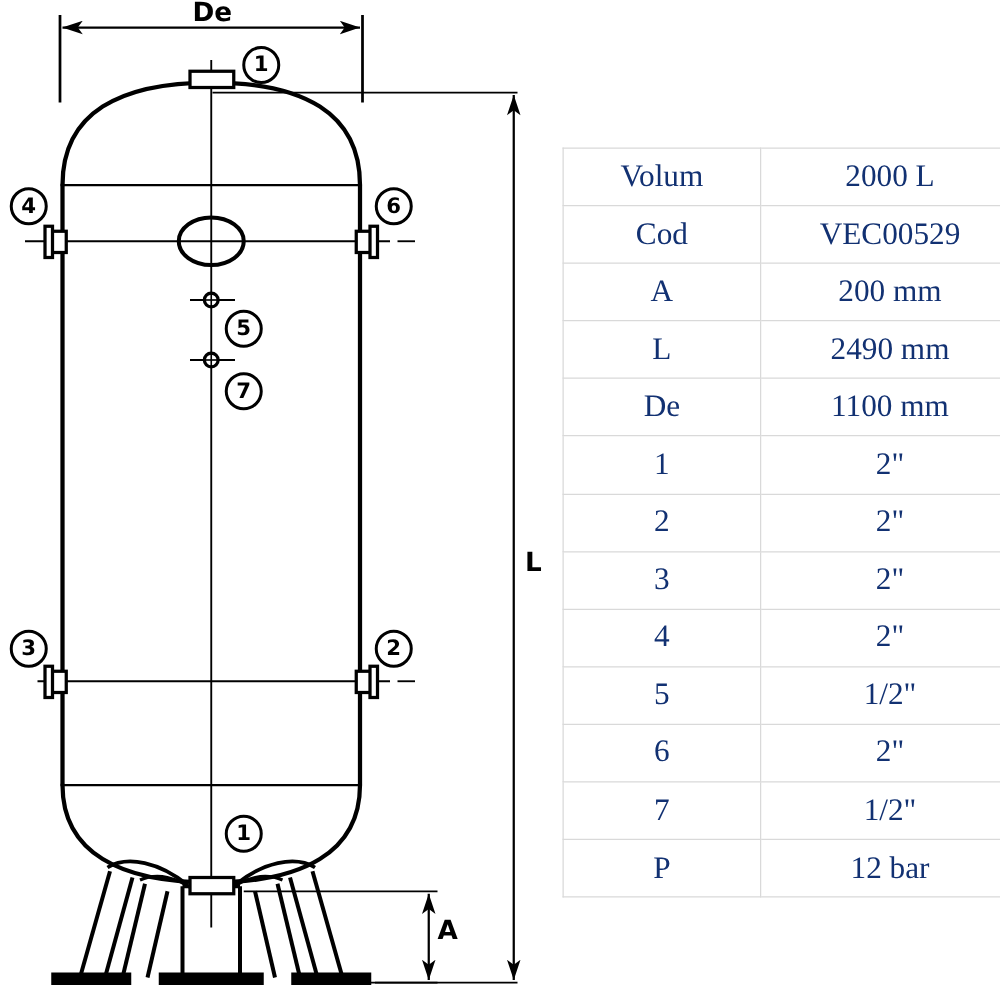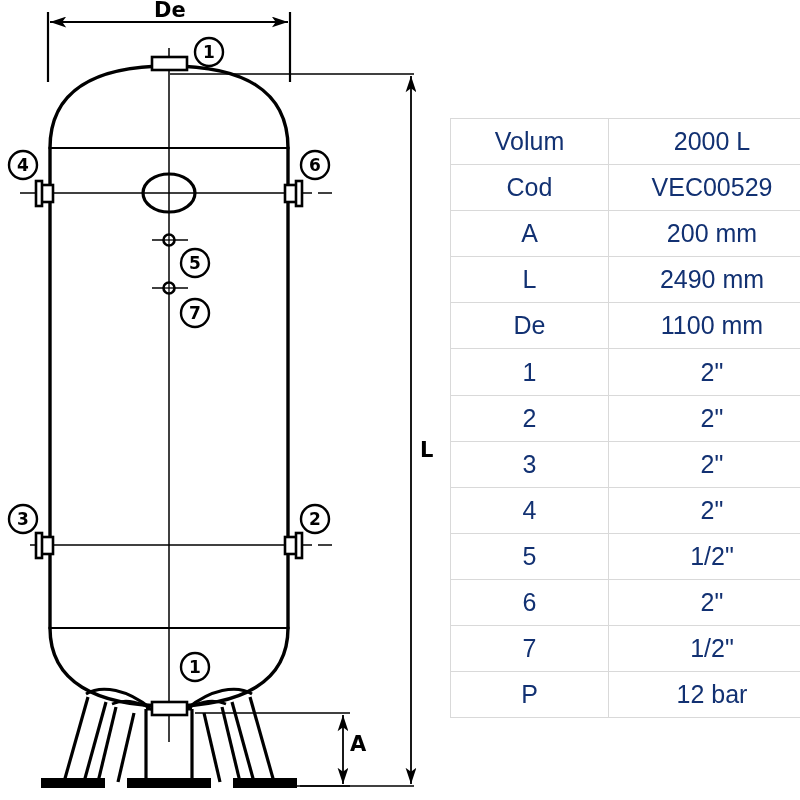--- a/index.html
+++ b/index.html
@@ -35,21 +35,21 @@
     border-collapse: collapse;
     table-layout: fixed;
   }
   .spec-table td {
     border: 1px solid #d9d9d9;
     height: 45.1px;
     padding: 0 6px;
     text-align: center;
     vertical-align: middle;
     color: #123172;
-    font-family: Liberation Sans, sans-serif;
+    font-family: Liberation Serif, serif;
     font-size: 25px;
     font-weight: 500;
     white-space: nowrap;
     overflow: hidden;
   }
   .spec-table td.label-cell {
     width: 145px;
   }
   .spec-table td.value-cell {
     width: 194px;

